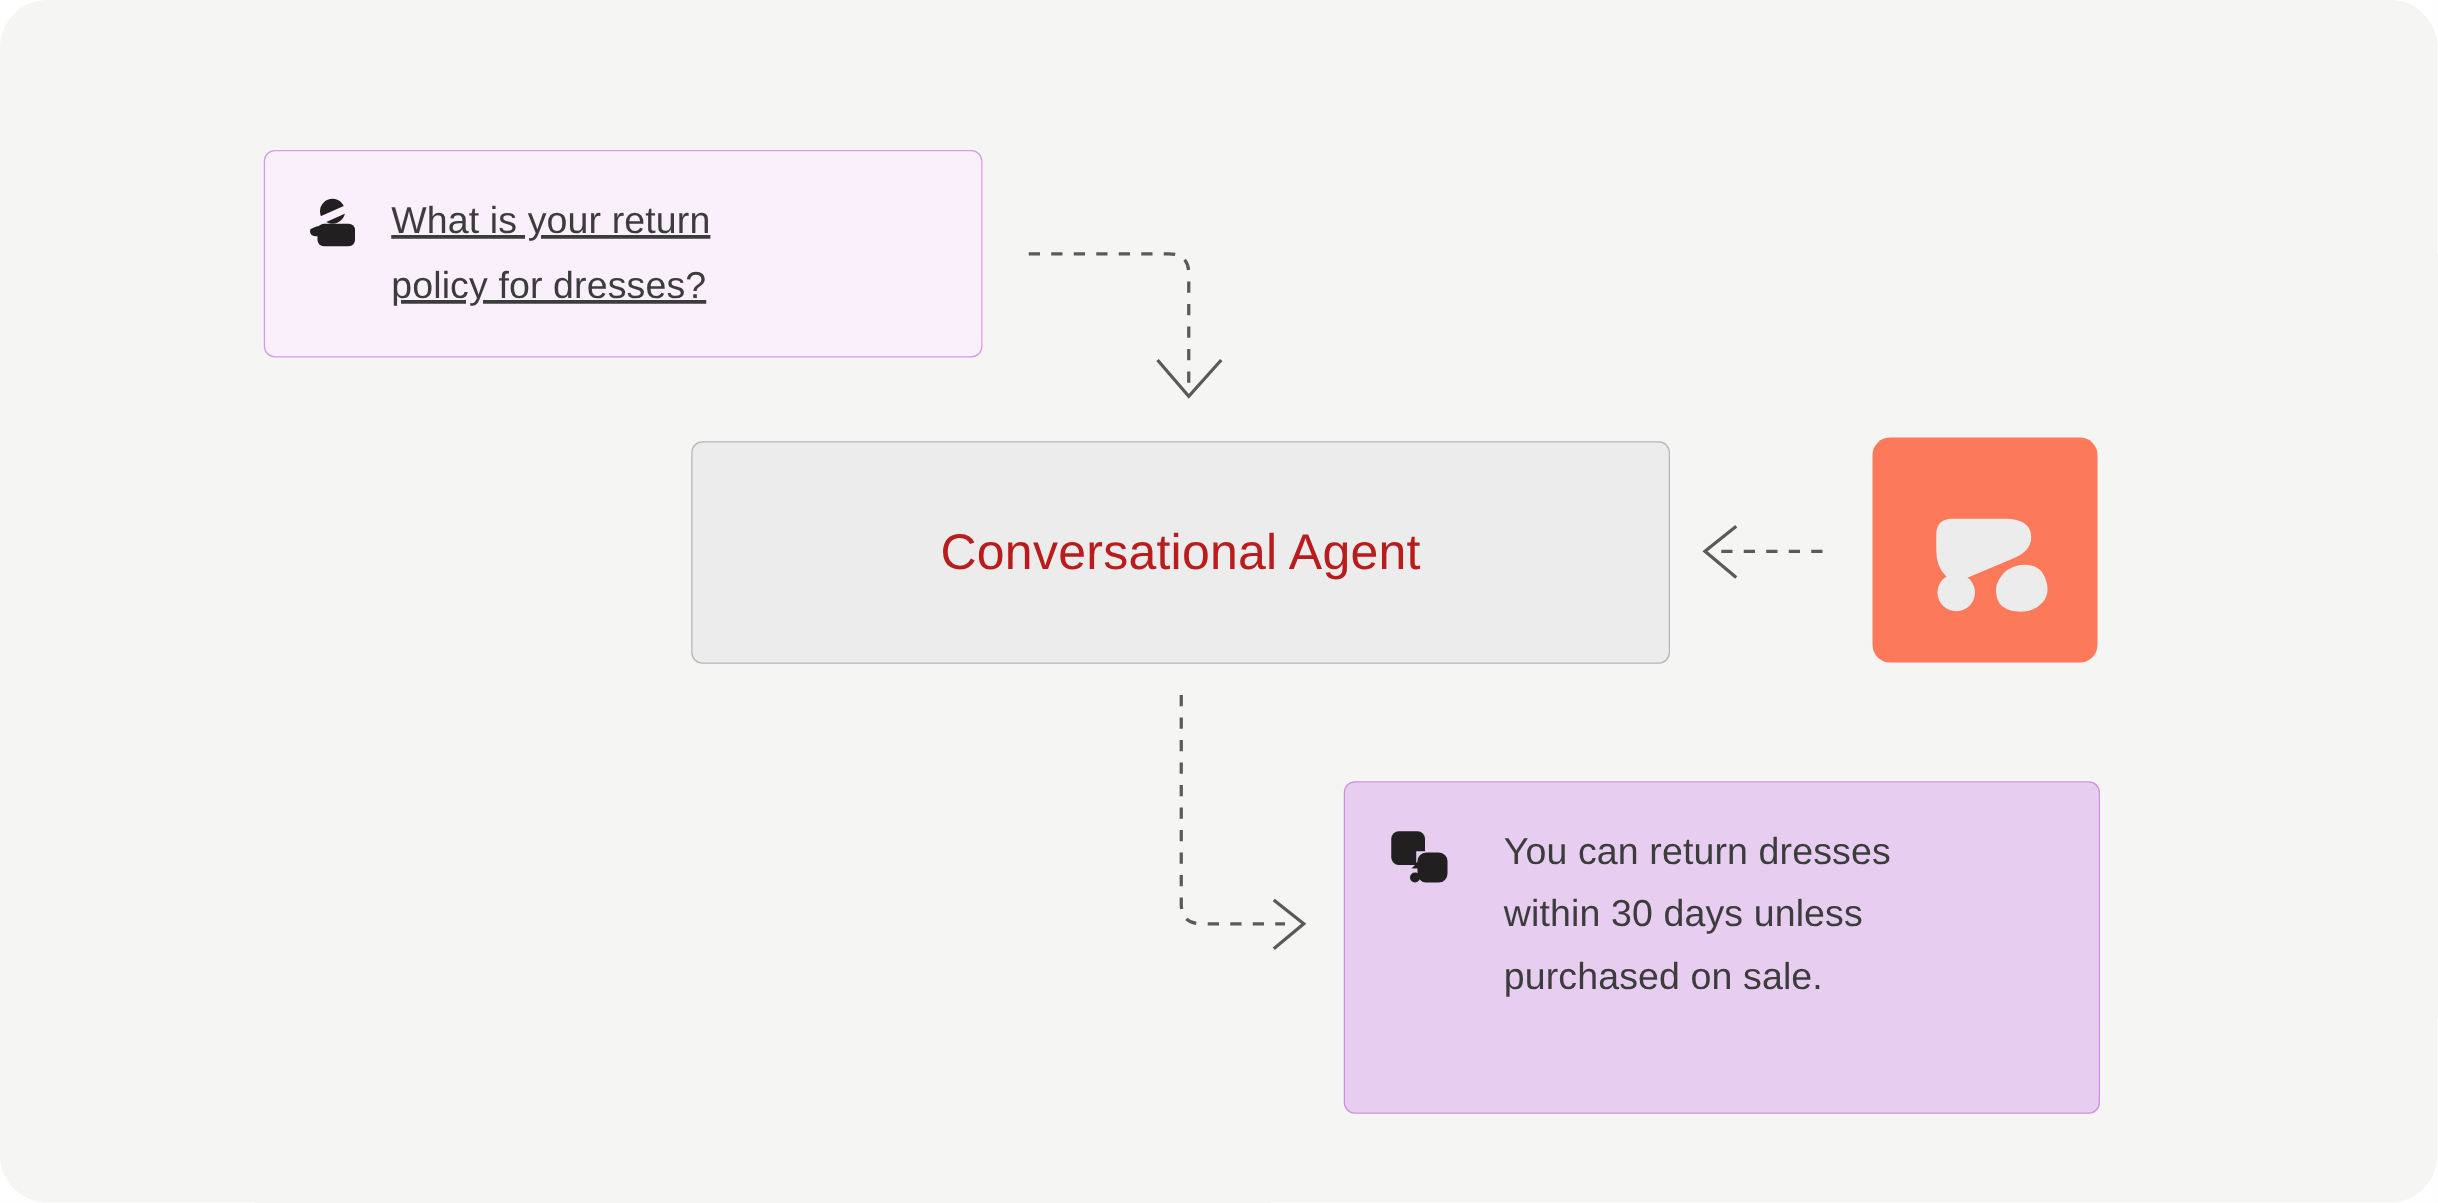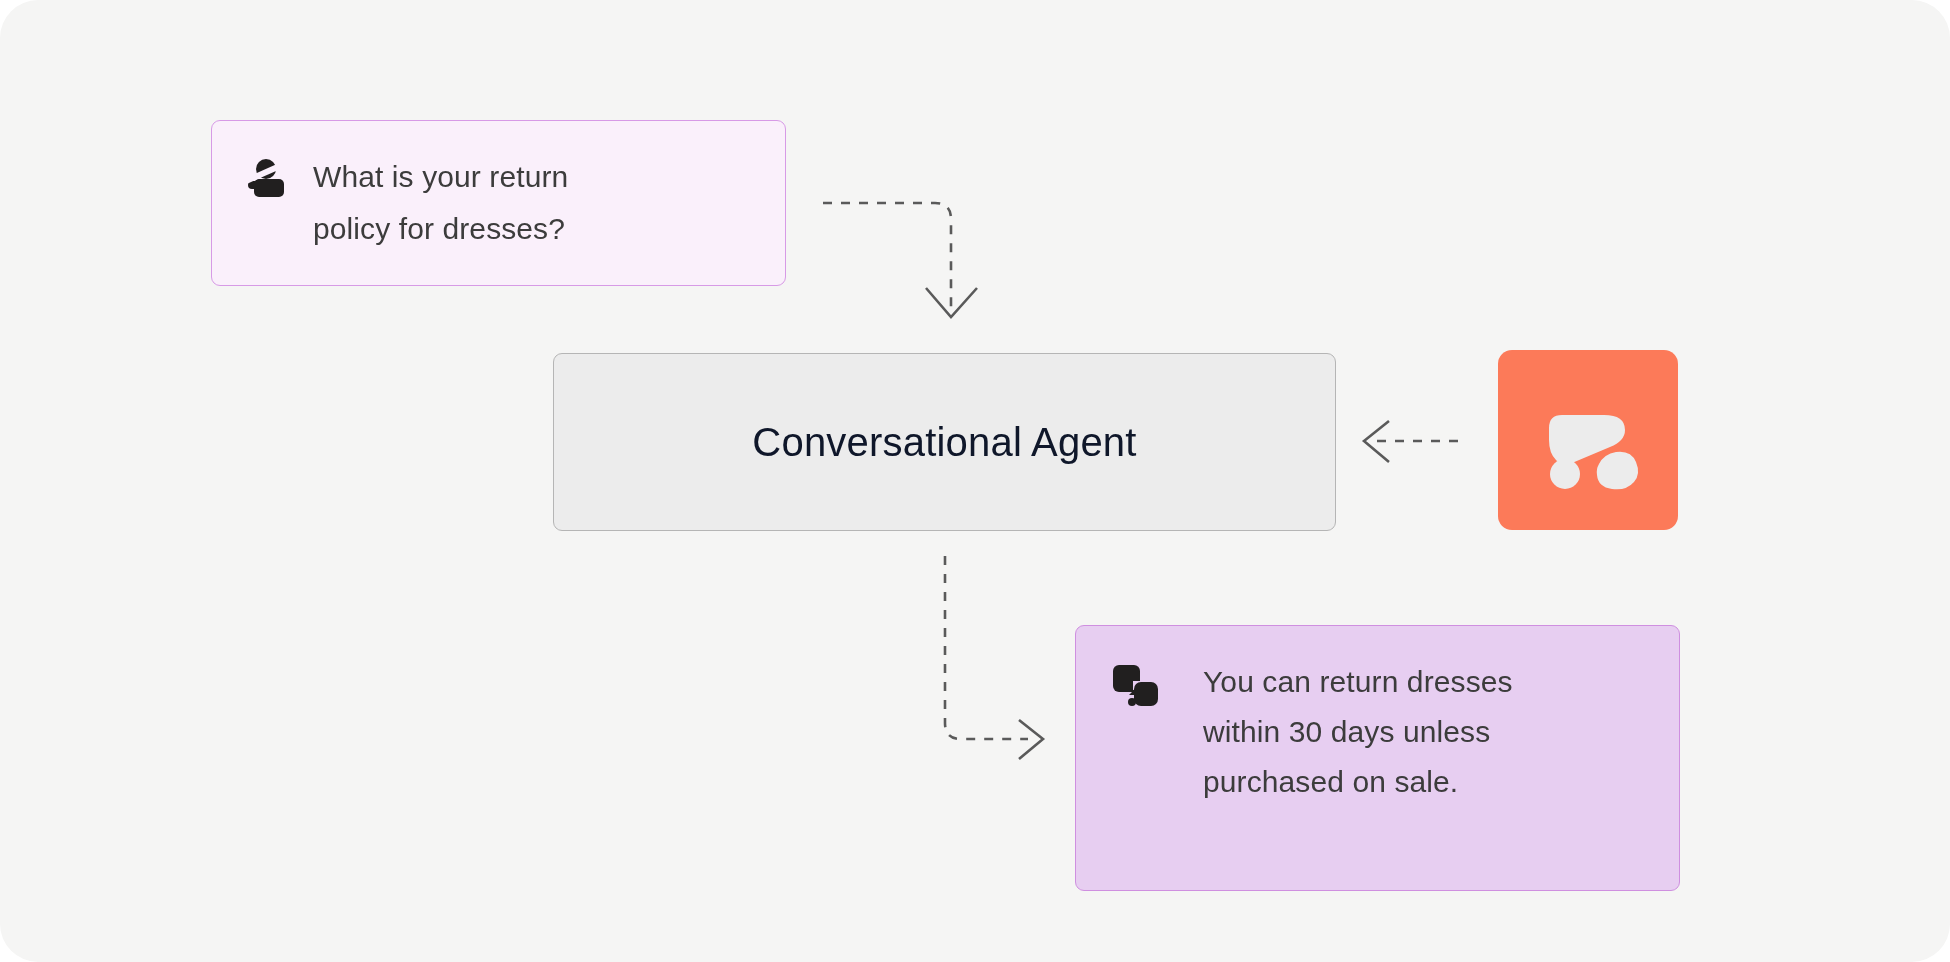--- a/index.html
+++ b/index.html
@@ -44,20 +44,21 @@
     padding: 34px 30px 0 36px;
   }
   #user-card .card-text {
     margin-left: 29px;
     margin-top: -4px;
     font-size: 30px;
     line-height: 52px;
     color: #3c3c3c;
     letter-spacing: 0.1px;
     white-space: pre-line;
+    text-decoration: underline;
   }
 
   
   .person-icon {
     position: relative;
     width: 36px;
     height: 38px;
     flex: none;
     margin-top: 4px;
   }
@@ -109,21 +110,21 @@
     box-sizing: border-box;
     background: #ececec;
     border: 1.6px solid #b5b5b5;
     border-radius: 9px;
     display: flex;
     align-items: center;
     justify-content: center;
   }
   #agent-box .agent-label {
     font-size: 40px;
-    color: #0f172a;
+    color: #b91c1c;
     letter-spacing: 0.2px;
   }
 
   
   #answer-card {
     left: 1075px;
     top: 625px;
     width: 605px;
     height: 266px;
     background: #e7cef1;

